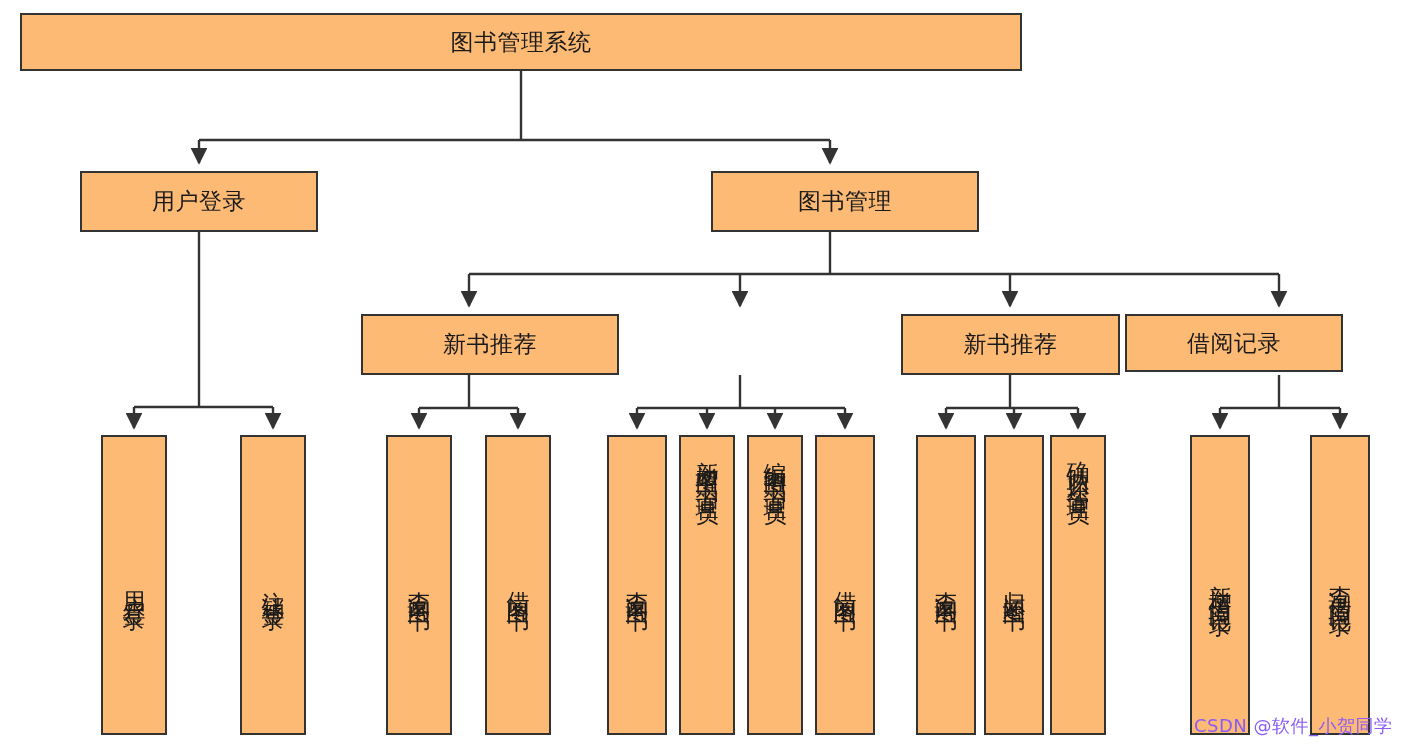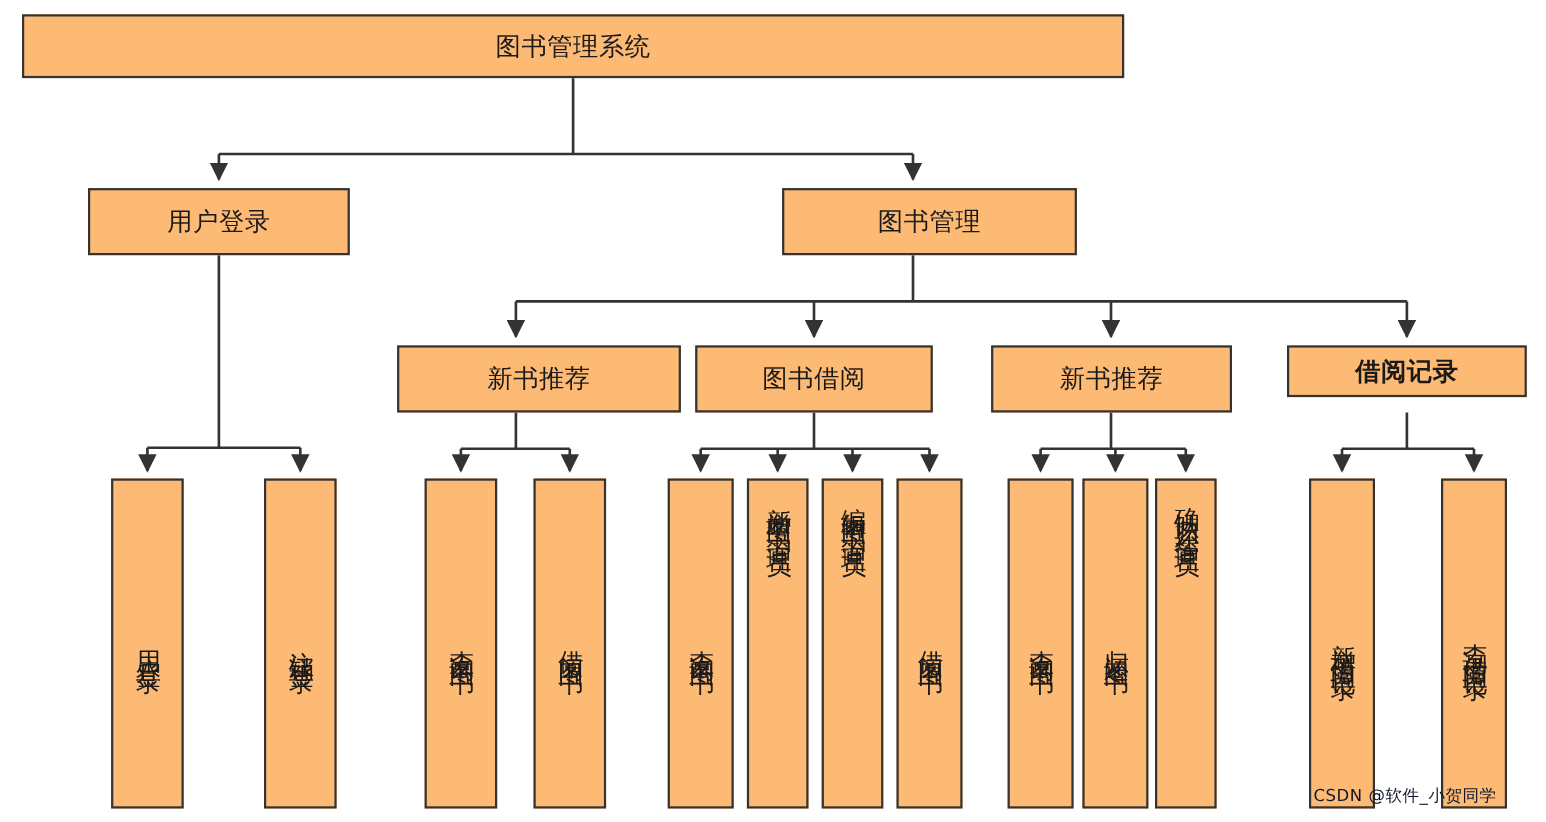--- a/index.html
+++ b/index.html
@@ -54,22 +54,22 @@
     display: block;
   }
   .node.vert.centered {
     align-items: center;
     padding-top: 0;
   }
   .watermark {
     position: absolute;
     left: 1194px;
     top: 714px;
-    font-size: 15px;
-    color: #0f172a;
+    font-size: 18px;
+    color: #8b5cf6;
     white-space: nowrap;
     letter-spacing: 0.5px;
   }
 </style>
 </head>
 <body>
 
 <div id="canvas">
 
   <svg id="edges" viewBox="0 0 1405 747" xmlns="http://www.w3.org/2000/svg">
@@ -131,29 +131,26 @@
   </div>
 
   <div class="node horiz" style="left:711px; top:171px; width:268px; height:61px;">
     <span>图书管理</span>
   </div>
 
   <div class="node horiz" style="left:361px; top:314px; width:258px; height:61px;">
     <span>新书推荐</span>
   </div>
 
-  <div class="node horiz" style="left:632px; top:314px; width:216px; height:61px;">
-    <span>图书借阅</span>
-  </div>
 
   <div class="node horiz" style="left:901px; top:314px; width:219px; height:61px;">
     <span>新书推荐</span>
   </div>
 
-  <div class="node horiz" style="left:1170px; top:314px; width:218px; height:47px;font-weight:bold;">
+  <div class="node horiz" style="left:1125px; top:314px; width:218px; height:58px;">
     <span>借阅记录</span>
   </div>
 
   <div class="node vert centered" style="left:101px; top:435px; width:66px; height:300px;">
     <span class="vtext">用户登录</span>
   </div>
 
   <div class="node vert centered" style="left:240px; top:435px; width:66px; height:300px;">
     <span class="vtext">注销登录</span>
   </div>

